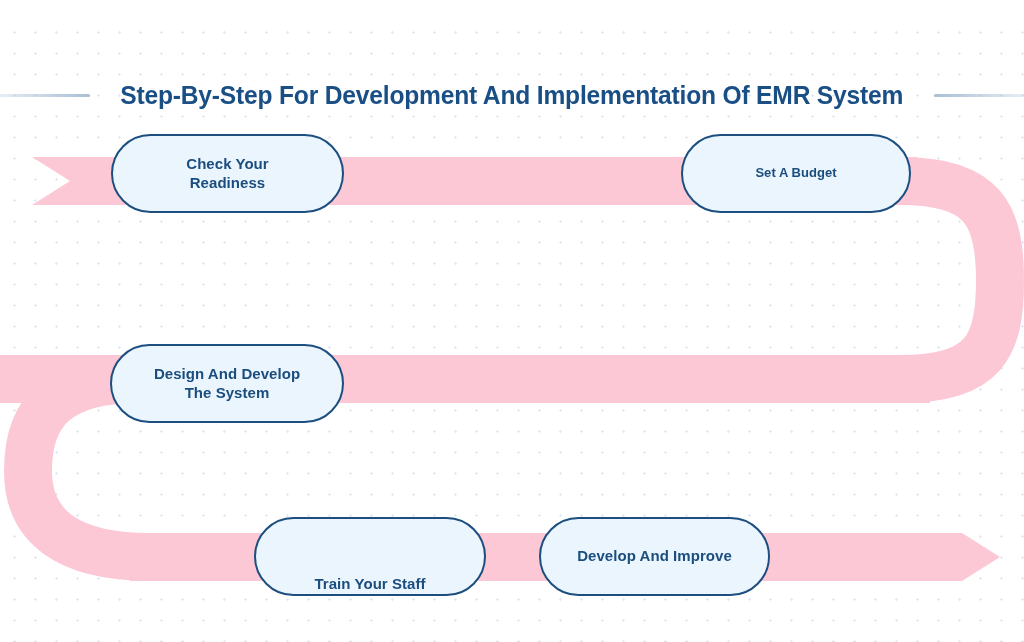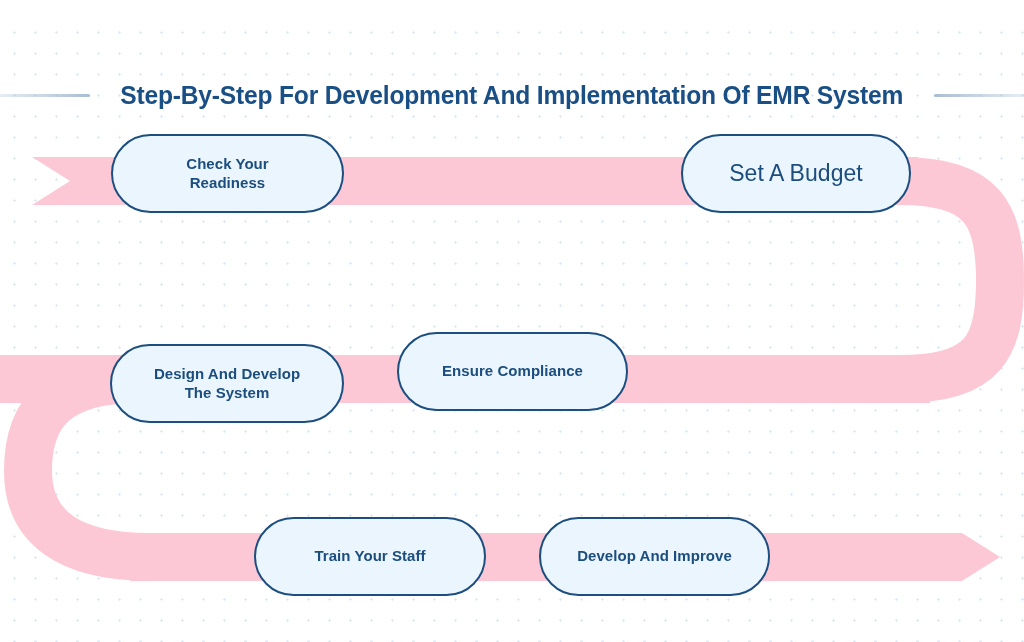--- a/index.html
+++ b/index.html
@@ -82,32 +82,32 @@
     line-height: 1.24;
     padding: 0 14px;
   }
   .pill .pill-label {
     display: block;
     white-space: pre-line;
     font-size: 15px;
     font-weight: 600;
     letter-spacing: 0.05px;
   }
-  .pill.strong .pill-label { font-weight: normal; font-size: 23px; }
+  .pill.strong .pill-label { font-weight: bold; font-size: 13px; }
 
   
   #pill-0 { left: 111px; top: 118px; width: 233px; height: 79px; }
   #pill-1 { left: 397px; top: 118px; width: 231px; height: 79px; }
   #pill-2 { left: 681px; top: 118px; width: 230px; height: 79px; }
   
   #pill-3 { left: 110px; top: 328px; width: 234px; height: 79px; }
   #pill-4 { left: 397px; top: 316px; width: 231px; height: 79px; }
   #pill-5 { left: 681px; top: 316px; width: 230px; height: 79px; }
   
-  #pill-6 { left: 254px; top: 501px; width: 232px; height: 79px; }
+  #pill-6 { left: 254px; top: 501px; width: 232px; height: 79px; align-items: flex-end; }
   #pill-7 { left: 539px; top: 501px; width: 231px; height: 79px; }
 </style>
 </head>
 <body>
 
 <div id="canvas">
 
   <svg id="ribbon" viewBox="0 0 1024 642" aria-hidden="true">
 
     <path fill="#fdc8d6" d="M 32,141 L 130,141 L 130,189 L 32,189 L 70,165 Z"></path>
@@ -136,23 +136,20 @@
 Readiness</span>
   </div>
   <div class="pill strong" id="pill-2">
     <span class="pill-label">Set A Budget</span>
   </div>
 
   <div class="pill" id="pill-3">
     <span class="pill-label">Design And Develop
 The System</span>
   </div>
-  <div class="pill" id="pill-4">
-    <span class="pill-label">Ensure Compliance</span>
-  </div>
 
   <div class="pill" id="pill-6">
     <span class="pill-label">Train Your Staff</span>
   </div>
   <div class="pill" id="pill-7">
     <span class="pill-label">Develop And Improve</span>
   </div>
 
 </div>
 

